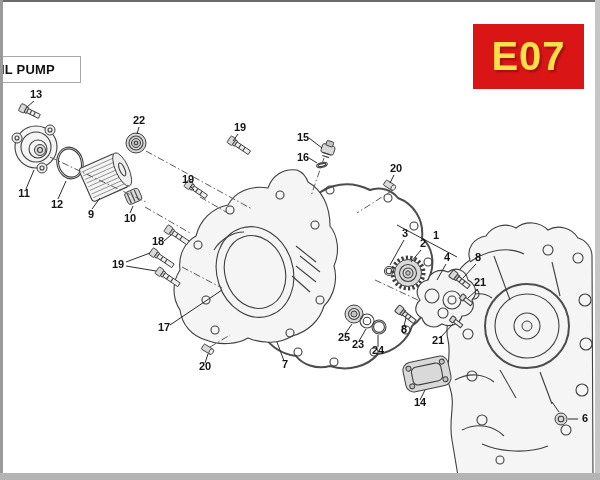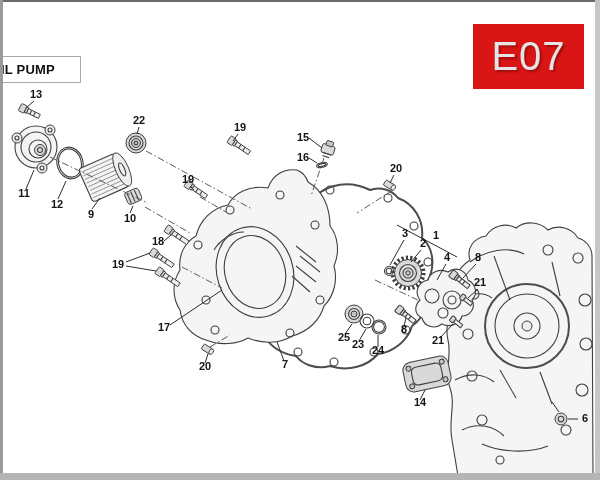--- a/index.html
+++ b/index.html
@@ -8,22 +8,22 @@
   .frame{position:absolute;background:#b8b8b8;}
   .frame.top{top:0;left:0;right:0;height:2px;background:#6b6b6b;}
   .frame.left{top:0;left:0;bottom:0;width:3px;background:#9a9a9a;}
   .frame.right{top:0;right:0;bottom:0;width:5px;background:#c6c6c6;}
   .frame.bottom{left:0;right:0;bottom:0;height:7px;background:#b4b4b4;}
   .section-tab{position:absolute;left:0;top:56px;width:81px;height:27px;background:#fff;
         border:1px solid #a8a8a8;border-left:none;display:flex;align-items:center;
         font-weight:bold;font-size:13px;color:#101010;padding-left:1px;box-sizing:border-box;
         letter-spacing:0.2px;}
   .section-badge{position:absolute;left:473px;top:24px;width:111px;height:65px;
-        display:flex;align-items:center;justify-content:center;color:#e5e5e5;
-        font-weight:normal;font-size:40px;letter-spacing:1px;
+        display:flex;align-items:center;justify-content:center;color:#fde047;
+        font-weight:bold;font-size:40px;letter-spacing:1px;
         text-shadow:2px 2px 2px rgba(60,0,0,0.35);}
   svg{position:absolute;left:0;top:0;}
   svg *{vector-effect:non-scaling-stroke;}
   .ln{stroke:#3f3f3f;stroke-width:1.1;fill:none;}
   .ln2{stroke:#4d4d4d;stroke-width:2;fill:none;}
   .fillpart{fill:#f5f5f5;stroke:#3f3f3f;stroke-width:1.1;}
   .mtl{fill:#d9d9d9;stroke:#3f3f3f;stroke-width:1;}
   .mtl2{fill:#c4c4c4;stroke:#3f3f3f;stroke-width:1;}
   .mtl3{fill:#efefef;stroke:#3f3f3f;stroke-width:1;}
   .leader{stroke:#2b2b2b;stroke-width:1;fill:none;}

